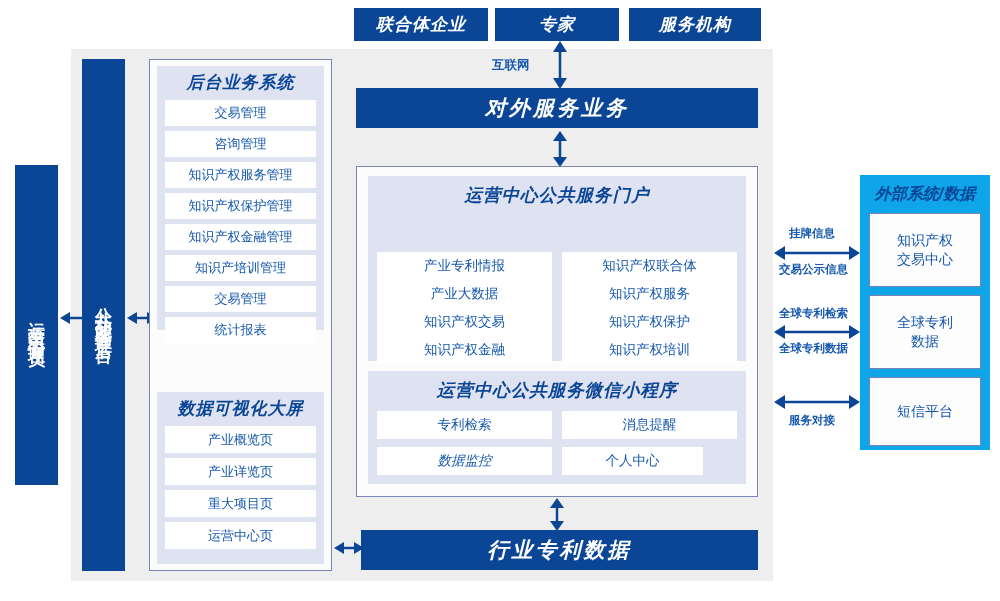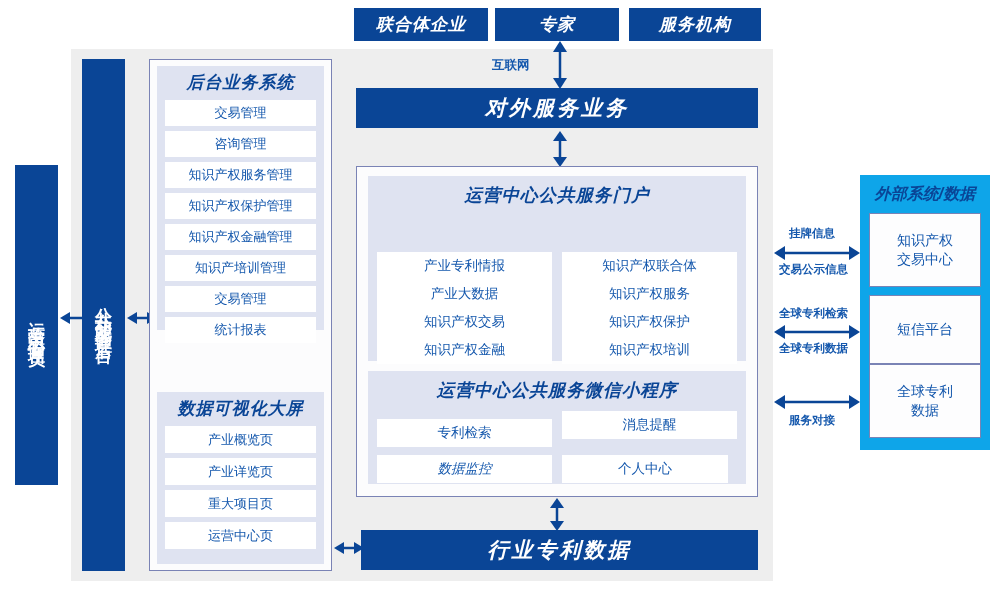--- a/index.html
+++ b/index.html
@@ -149,24 +149,24 @@
     <div class="card portal" style="width:175px;height:28px;">知识产权交易</div>
     <div class="card portal" style="width:175px;height:28px;">知识产权保护</div>
     <div class="card portal" style="width:175px;height:28px;">知识产权金融</div>
     <div class="card portal" style="width:175px;height:28px;">知识产权培训</div>
   </div>
 </div>
 
 <div class="abs lav-panel" style="left:368px;top:371px;width:378px;height:113px;">
   <div class="panel-title md" style="height:38px;font-size:17.5px;">运营中心公共服务微信小程序</div>
   <div class="abs" style="left:9px;top:40px;width:360px;display:flex;flex-wrap:wrap;gap:8px 10px;">
-    <div class="card portal" style="width:175px;height:28px;margin-top:8px;">专利检索</div>
+    <div class="card portal" style="width:175px;height:28px;">专利检索</div>
     <div class="card portal" style="width:175px;height:28px;">消息提醒</div>
     <div class="card portal" style="width:175px;height:28px;font-style:italic;">数据监控</div>
-    <div class="card portal" style="width:166px;height:28px;">个人中心</div>
+    <div class="card portal" style="width:141px;height:28px;">个人中心</div>
   </div>
 </div>
 
 <svg class="abs" style="left:546px;top:498px;width:22px;height:33px;" viewBox="0 0 22 33">
   <line x1="11" y1="5" x2="11" y2="28" stroke="#0a4596" stroke-width="2.5"></line>
   <polygon points="11,0 4,10 18,10" fill="#0a4596"></polygon>
   <polygon points="11,33 4,23 18,23" fill="#0a4596"></polygon>
 </svg>
 
 <svg class="abs" style="left:334px;top:538px;width:30px;height:20px;" viewBox="0 0 30 20">
@@ -179,26 +179,26 @@
   <span>行业专利数据</span>
 </div>
 
 <div class="abs ext-panel" style="left:860px;top:175px;width:130px;height:275px;">
   <div class="panel-title ext-title" style="height:38px;">外部系统/数据</div>
   <div class="abs" style="left:9px;top:38px;width:112px;">
     <div class="card ext" style="height:72px;margin-bottom:8px;">
       <span>知识产权</span>
       <span>交易中心</span>
     </div>
-    <div class="card ext" style="height:67px;">
-      <span>短信平台</span>
-    </div>
     <div class="card ext" style="height:72px;margin-bottom:8px;">
       <span>全球专利</span>
       <span>数据</span>
+    </div>
+    <div class="card ext" style="height:67px;">
+      <span>短信平台</span>
     </div>
   </div>
 </div>
 
 <div class="conn-label" style="left:789px;top:226px;">挂牌信息</div>
 <svg class="abs" style="left:774px;top:243px;width:86px;height:20px;" viewBox="0 0 86 20">
   <line x1="8" y1="10" x2="78" y2="10" stroke="#0a4596" stroke-width="2.5"></line>
   <polygon points="0,10 11,3 11,17" fill="#0a4596"></polygon>
   <polygon points="86,10 75,3 75,17" fill="#0a4596"></polygon>
 </svg>

